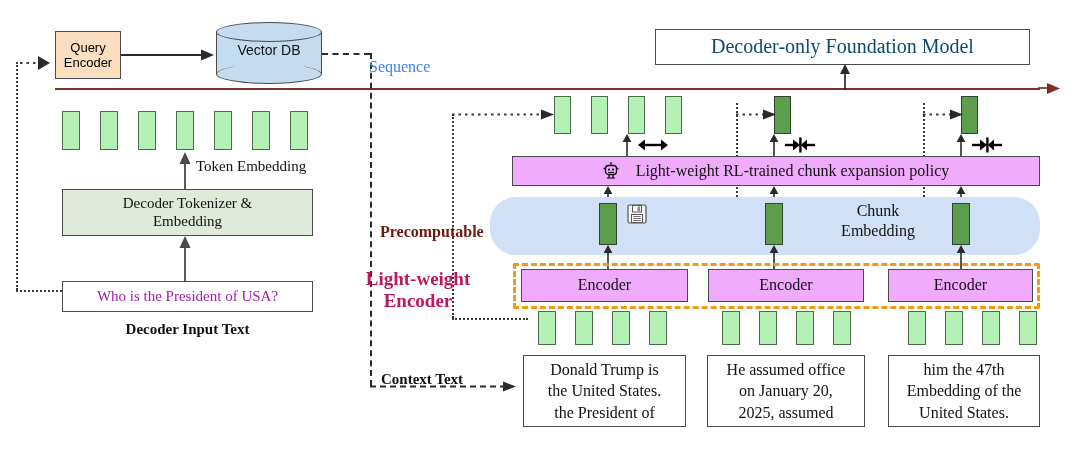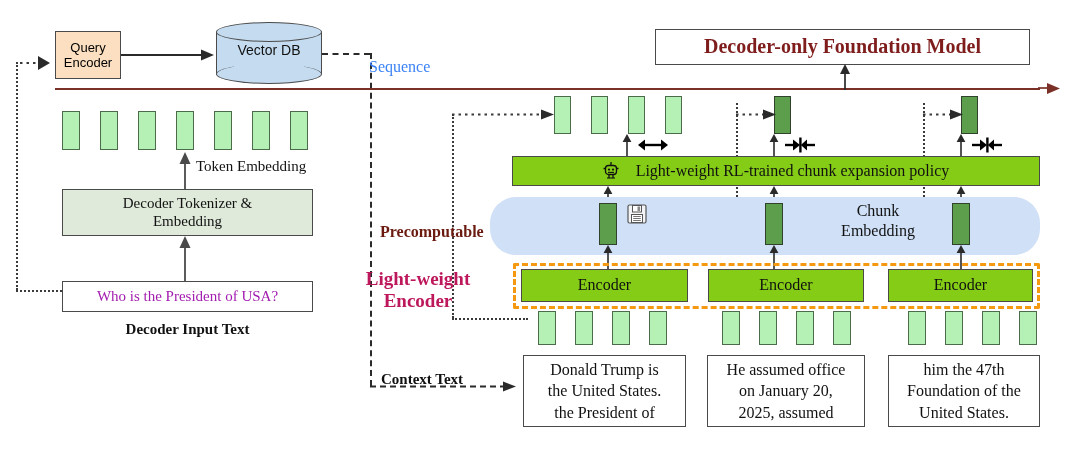--- a/index.html
+++ b/index.html
@@ -6,33 +6,33 @@
   body{width:1080px;height:458px;overflow:hidden;font-family:"Liberation Serif",serif;}
   #stage{position:relative;width:1080px;height:458px;background:#fff;}
 
   .abs{position:absolute;box-sizing:border-box;}
 
   
   .box{border:1.4px solid #4a4a4a;background:#fff;display:flex;align-items:center;
        justify-content:center;text-align:center;line-height:1.18;}
   .box-peach{background:#fbdfc0;border:1.4px solid #4a4a4a;}
   .box-green{background:#dfeada;border:1.4px solid #4a4a4a;}
-  .box-salmon{background:#84cc16;border:1.6px solid #4a4a4a;gap:7px;}
+  .box-salmon{background:#f0abfc;border:1.6px solid #4a4a4a;gap:7px;}
 
   
   .tok{background:#b5f0b5;border:1.4px solid #4b6b4b;}
   .tok-dark{background:#5d9e4c;border:1.6px solid #31422c;}
 
   
   .lbl{white-space:nowrap;}
   .lbl-bold{font-weight:bold;}
   .lbl-orange{color:#be185d;font-weight:bold;}
   .lbl-maroon{color:#6b1a10;font-weight:bold;}
   .lbl-seq{color:#3b82f6;font-family:Liberation Serif, serif;}
-  .lbl-blue{color:#7f1d1d;font-weight:bold;}
+  .lbl-blue{color:#0c4a6e;font-weight:normal;}
 
   
   .cyl-body{background:#c5dcf0;border-left:1.4px solid #4a4a4a;border-right:1.4px solid #4a4a4a;}
   .cyl-top{background:#c5dcf0;border:1.4px solid #4a4a4a;border-radius:50%;}
   .cyl-bot{background:#c5dcf0;border:1.4px solid #4a4a4a;border-radius:50%;border-top:none;}
   .seqline{background:#7a3026;height:1.7px;}
 
   .dotv{border-left:2.2px dotted #3a3a3a;width:0;}
   .doth{border-top:2.2px dotted #3a3a3a;height:0;}
   .dashv{border-left:2px dashed #2a2a2a;width:0;}
@@ -285,19 +285,19 @@
   </div>
 
   <div class="abs box" style="left:707px;top:355px;width:158px;height:72px;flex-direction:column;font-size:16px;color:#111;line-height:1.32;">
     <span>He assumed office</span>
     <span>on January 20,</span>
     <span>2025, assumed</span>
   </div>
 
   <div class="abs box" style="left:888px;top:355px;width:152px;height:72px;flex-direction:column;font-size:16px;color:#111;line-height:1.32;">
     <span>him the 47th</span>
-    <span>Foundation of the</span>
+    <span>Embedding of the</span>
     <span>United States.</span>
   </div>
 
   <div class="abs lbl lbl-bold" style="left:381px;top:371px;font-size:15px;color:#111;">Context Text</div>
 
 </div>
 
 </body></html>

